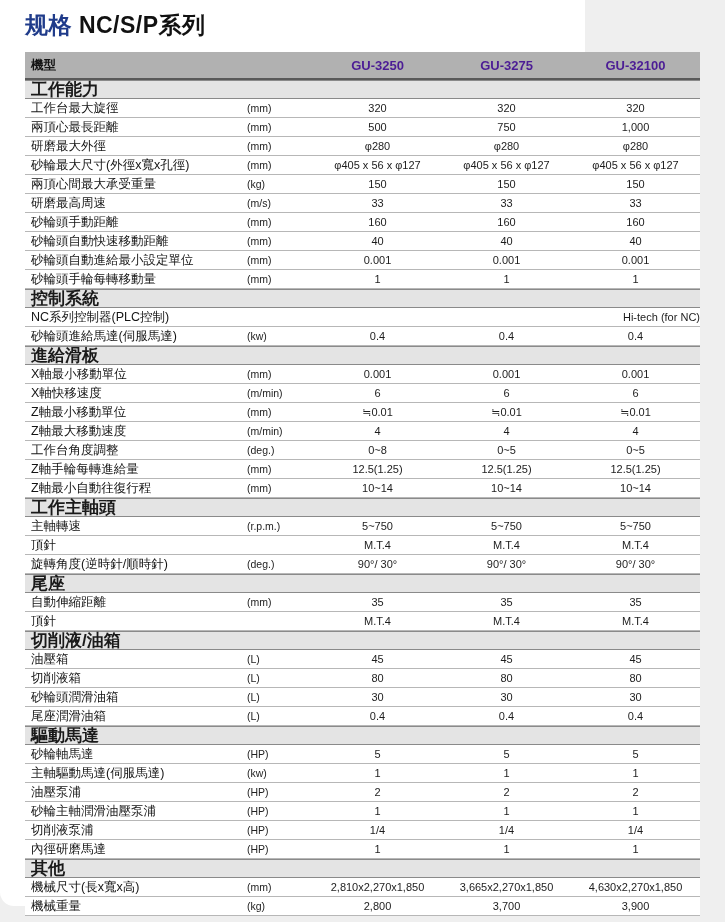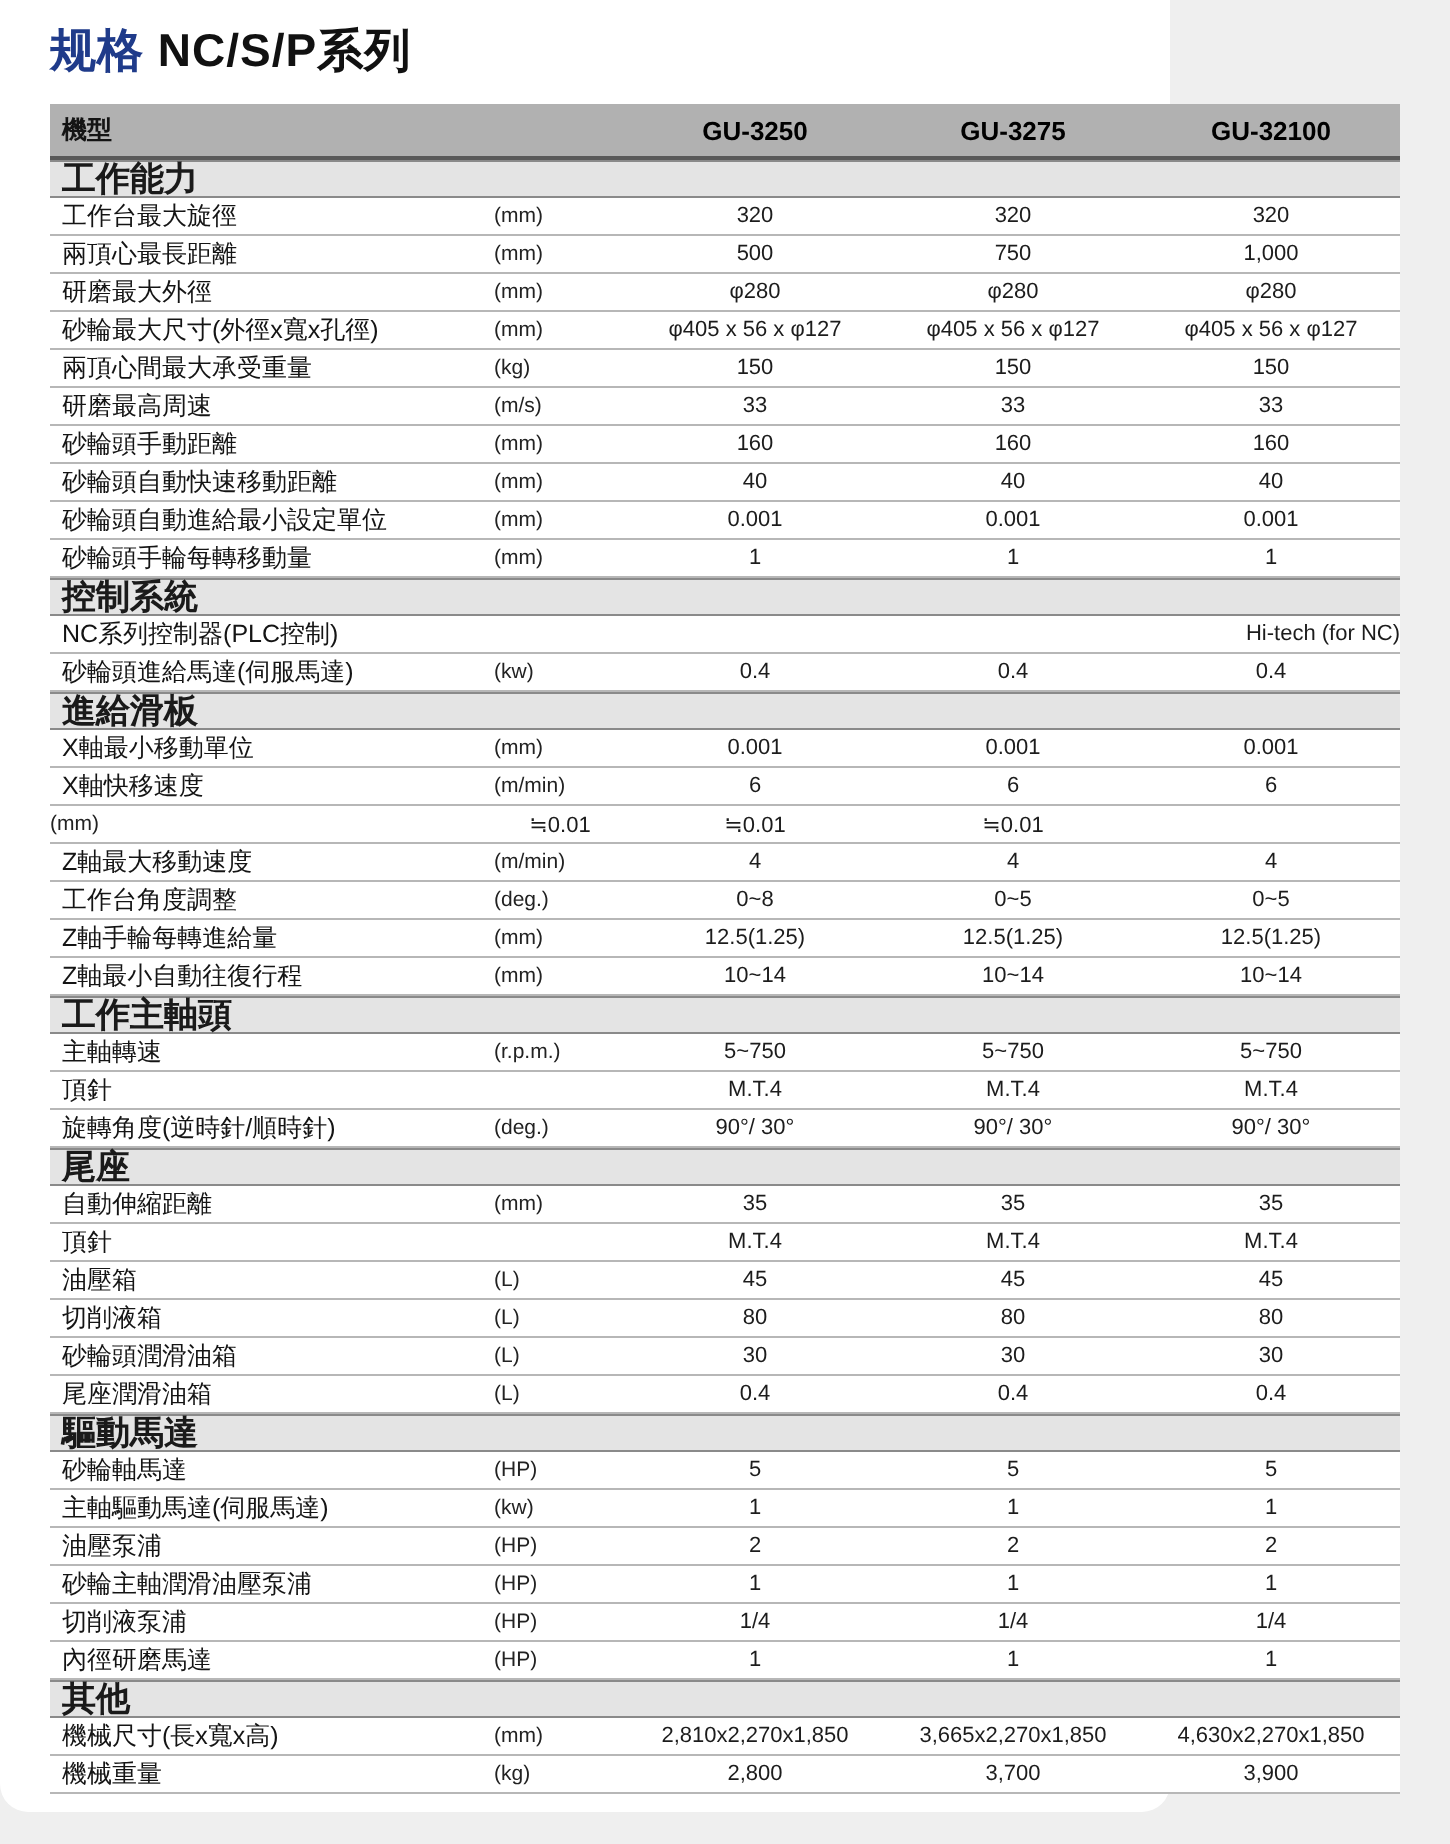--- a/index.html
+++ b/index.html
@@ -44,21 +44,21 @@
     height:18px;
     border-bottom:1px solid #b7b7b7;
     background:#fff;
   }
   .c-label{
     font-size:12.5px;padding-left:6px;white-space:nowrap;
     overflow:hidden;color:#141414;
   }
   .c-unit{font-size:10.5px;text-align:left;color:#222;}
   .c-val{font-size:11px;text-align:center;color:#1c1c1c;}
-  .thead .c-val{font-size:13px;color:#000000;}
+  .thead .c-val{font-size:13px;color:#4c1d95;}
   .c-span{grid-column:3 / 6;font-size:11px;text-align:right;color:#1c1c1c;}
 </style>
 </head>
 <body>
 
 <div class="card">
   <h1 class="title"><span class="accent">规格</span><span> NC/S/P系列</span></h1>
 
   <div class="spec-table">
     <div class="thead">
@@ -162,20 +162,21 @@
           <div class="c-val">0.001</div>
         </div>
         <div class="row">
           <div class="c-label">X軸快移速度</div>
           <div class="c-unit">(m/min)</div>
           <div class="c-val">6</div>
           <div class="c-val">6</div>
           <div class="c-val">6</div>
         </div>
         <div class="row">
+          <div class="c-label">Z軸最小移動單位</div>
           <div class="c-unit">(mm)</div>
           <div class="c-val">≒0.01</div>
           <div class="c-val">≒0.01</div>
           <div class="c-val">≒0.01</div>
         </div>
         <div class="row">
           <div class="c-label">Z軸最大移動速度</div>
           <div class="c-unit">(m/min)</div>
           <div class="c-val">4</div>
           <div class="c-val">4</div>
@@ -232,20 +233,21 @@
           <div class="c-val">35</div>
           <div class="c-val">35</div>
         </div>
         <div class="row">
           <div class="c-label">頂針</div>
           <div class="c-unit"></div>
           <div class="c-val">M.T.4</div>
           <div class="c-val">M.T.4</div>
           <div class="c-val">M.T.4</div>
         </div>
+        <div class="section-row">切削液/油箱</div>
         <div class="row">
           <div class="c-label">油壓箱</div>
           <div class="c-unit">(L)</div>
           <div class="c-val">45</div>
           <div class="c-val">45</div>
           <div class="c-val">45</div>
         </div>
         <div class="row">
           <div class="c-label">切削液箱</div>
           <div class="c-unit">(L)</div>

